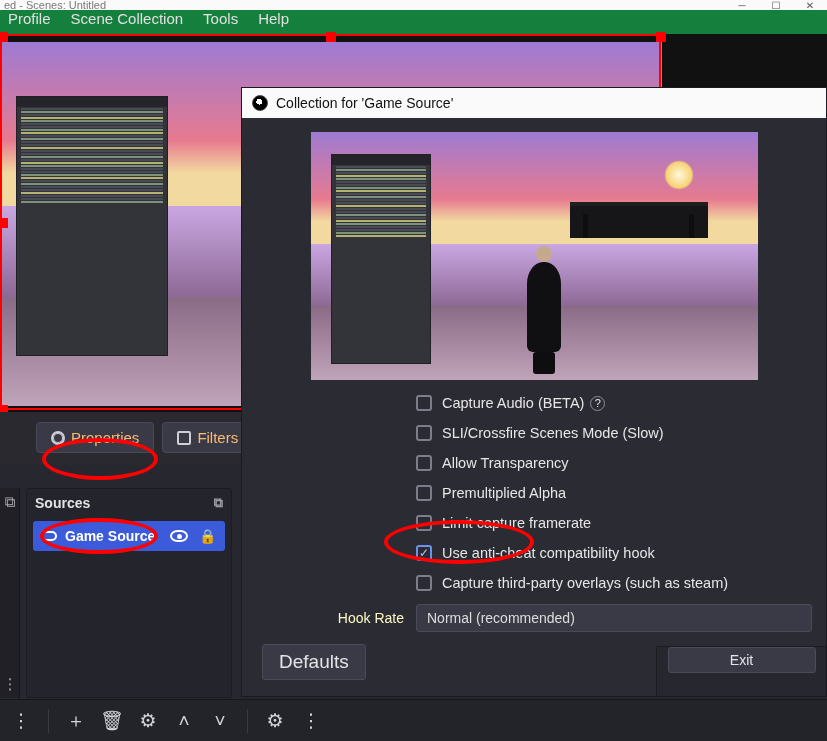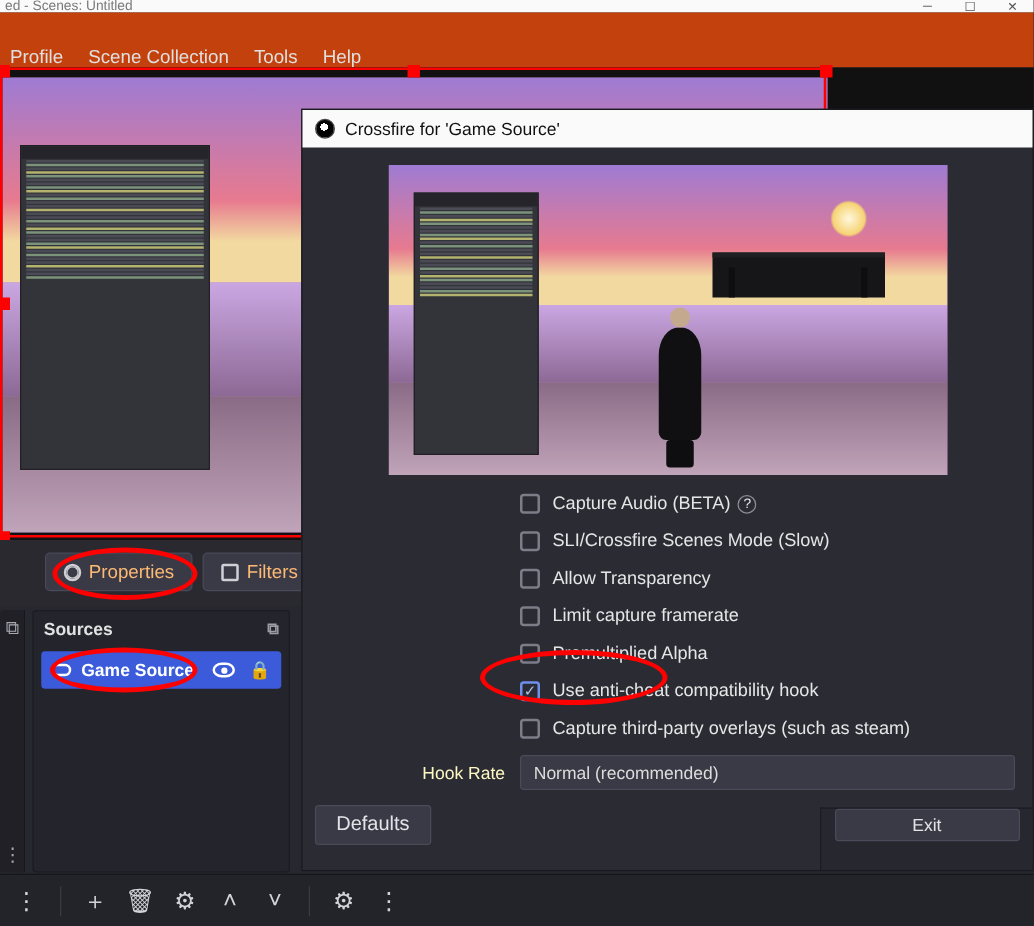--- a/index.html
+++ b/index.html
@@ -24,24 +24,24 @@
     white-space: nowrap;
     overflow: hidden;
   }
   .win-controls {
     position: absolute; top: 0; right: 0; height: 10px;
     display: flex;
   }
   .win-btn { width:34px; text-align:center; font-size:10px; color:#555; }
   
   .menubar {
-    background: #c2410c;
+    background: #15803d;
     display: flex;
-    height: 44px;
-    align-items: flex-end;
+    height: 24px;
+    align-items: flex-start;
     padding: 0 8px;
     gap: 20px;
   }
   .menubar span { color: #e0e0e0; font-size: 15px; }
   
   .preview {
     position: relative;
     width: 827px;
     height: 378px;
     background: #111;
@@ -250,21 +250,21 @@
   .hook-select{
     flex:1; height:28px; background:#3a3a46;border:1px solid #4a4a58;
     border-radius:3px;padding:0 10px; color:#ddd;
     display:flex;align-items:center;
   }
   .defaults-row{
     padding:12px 10px 0 10px;
   }
   .default-btn{
     background:#3a3a46;border:1px solid #4a4a58;border-radius:3px;
-    padding:6px 16px;color:#e3e3e7;font-size:16px;
+    padding:6px 16px;color:#e3e3e7;font-size:19px;margin-left:10px;
   }
   .exit-row{
     position:absolute; right:0; bottom:0; width:170px; height:50px;
     border-left:1px solid #1b1b22; border-top:1px solid #1b1b22;
     display:flex;align-items:flex-start;justify-content:center;
     background:#27272f;
   }
   .exit-btn{
     width:148px;height:26px;background:#3a3a46;border:1px solid #4a4a58;border-radius:3px;
     display:flex;align-items:center;justify-content:center;color:#e4e4e8;font-size:14px;
@@ -389,21 +389,21 @@
   <div class="bb-icon">˄</div>
   <div class="bb-icon">˅</div>
   <div class="bb-sep"></div>
   <div class="bb-icon">⚙</div>
   <div class="bb-icon">⋮</div>
 </div>
 
 <div class="props-dialog">
   <div class="props-title">
     <div class="obs-logo"></div>
-    <span>Crossfire for 'Game Source'</span>
+    <span>Collection for 'Game Source'</span>
   </div>
   <div class="props-body">
     <div class="props-preview">
       <div class="beach-bg" style="left:0;top:0;width:100%;height:100%;">
         <div class="sky"></div>
           <div class="sea"></div>
           <div class="sand"></div>
         <div class="sun" style="right:64px;top:28px;"></div>
         <div class="pier" style="right:50px;top:70px;width:138px;"></div>
         <div class="chat-window" style="left:20px;top:22px;width:100px;height:210px;">
@@ -448,25 +448,25 @@
       <div class="chk-row">
         <span class="chk"></span>
         <span>SLI/Crossfire Scenes Mode (Slow)</span>
       </div>
       <div class="chk-row">
         <span class="chk"></span>
         <span>Allow Transparency</span>
       </div>
       <div class="chk-row">
         <span class="chk"></span>
+        <span>Premultiplied Alpha</span>
+      </div>
+      <div class="chk-row">
+        <span class="chk"></span>
         <span>Limit capture framerate</span>
-      </div>
-      <div class="chk-row">
-        <span class="chk"></span>
-        <span>Premultiplied Alpha</span>
       </div>
       <div class="chk-row">
         <span class="chk on">✓</span>
         <span>Use anti-cheat compatibility hook</span>
       </div>
       <div class="chk-row">
         <span class="chk"></span>
         <span>Capture third-party overlays (such as steam)</span>
       </div>
 

